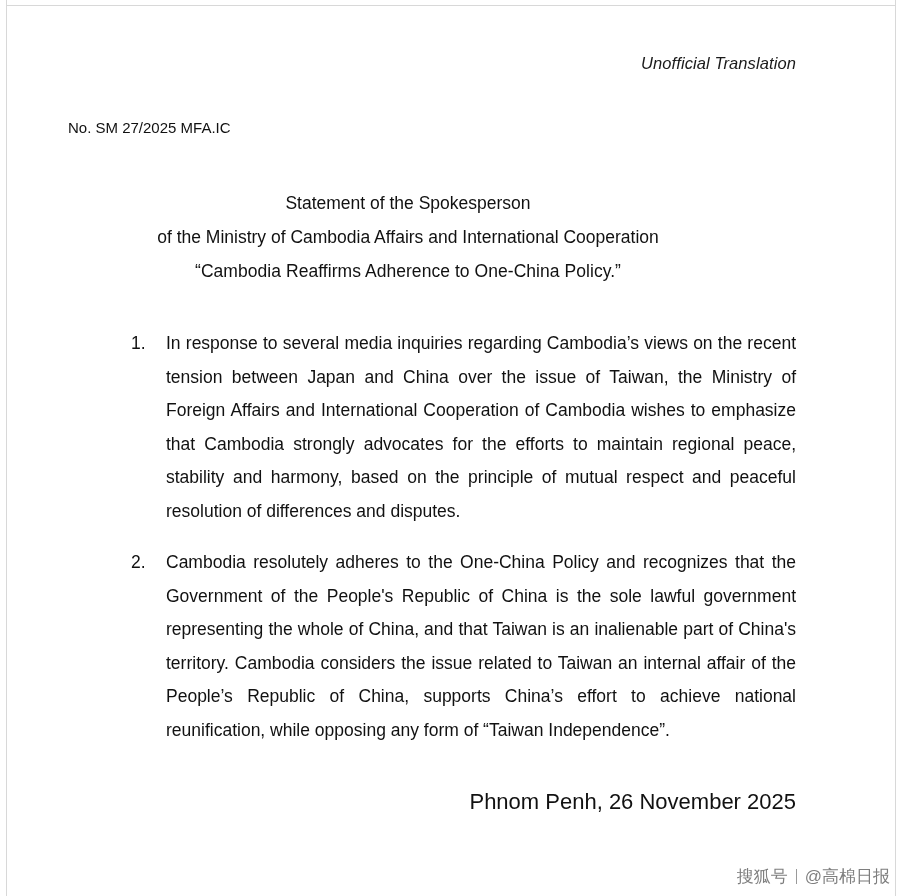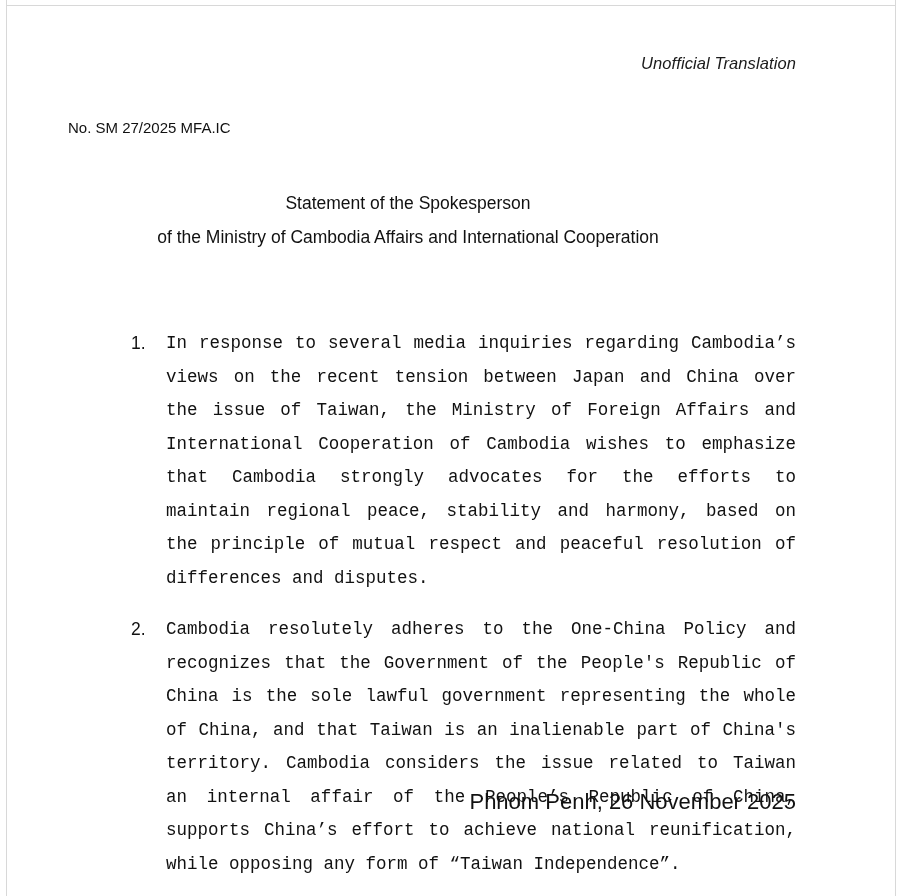--- a/index.html
+++ b/index.html
@@ -111,21 +111,20 @@
     position: absolute;
     left: 131px;
     top: 0;
     width: 24px;
     text-align: left;
     font-size: 17.5px;
     line-height: 33.5px;
   }
   .para .txt {
     display: block;
-    font-family: Liberation Mono, monospace;
   }
 
   .signoff {
     position: absolute;
     right: 106px;
     top: 789px;
     font-size: 22px;
     color: #111111;
     white-space: nowrap;
   }
@@ -164,33 +163,39 @@
 
   <div class="content">
 
     <div class="unofficial">Unofficial Translation</div>
 
     <div class="refno">No. SM 27/2025 MFA.IC</div>
 
     <div class="title-block">
       <div class="title-line">Statement of the Spokesperson</div>
       <div class="title-line">of the Ministry of Cambodia Affairs and International Cooperation</div>
+      <div class="title-line quoted">“Cambodia Reaffirms Adherence to One-China Policy.”</div>
     </div>
 
     <div class="body-wrap">
 
       <div class="para">
         <span class="num">1.</span>
         <span class="txt">In response to several media inquiries regarding Cambodia’s views on the recent tension between Japan and China over the issue of Taiwan, the Ministry of Foreign Affairs and International Cooperation of Cambodia wishes to emphasize that Cambodia strongly advocates for the efforts to maintain regional peace, stability and harmony, based on the principle of mutual respect and peaceful resolution of differences and disputes.</span>
       </div>
 
       <div class="para">
         <span class="num">2.</span>
         <span class="txt">Cambodia resolutely adheres to the One-China Policy and recognizes that the Government of the People's Republic of China is the sole lawful government representing the whole of China, and that Taiwan is an inalienable part of China's territory.  Cambodia considers the issue related to Taiwan an internal affair of the People’s Republic of China, supports China’s effort to achieve national reunification, while opposing any form of “Taiwan Independence”.</span>
       </div>
 
     </div>
 
     <div class="signoff">Phnom Penh, 26 November 2025</div>
 
+    <div class="watermark">
+      <span class="wm-logo">搜狐号</span>
+      <span class="wm-sep"></span>
+      <span class="wm-account">@高棉日报</span>
+    </div>
 
   </div>
 </div>
 
 </body></html>

